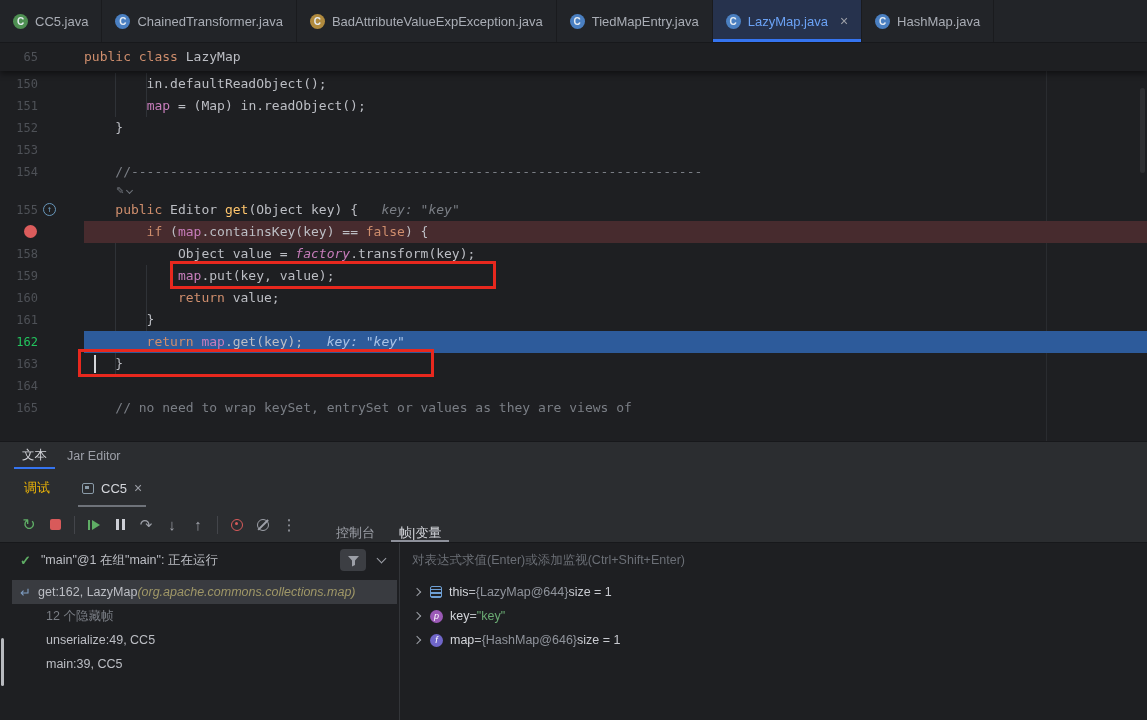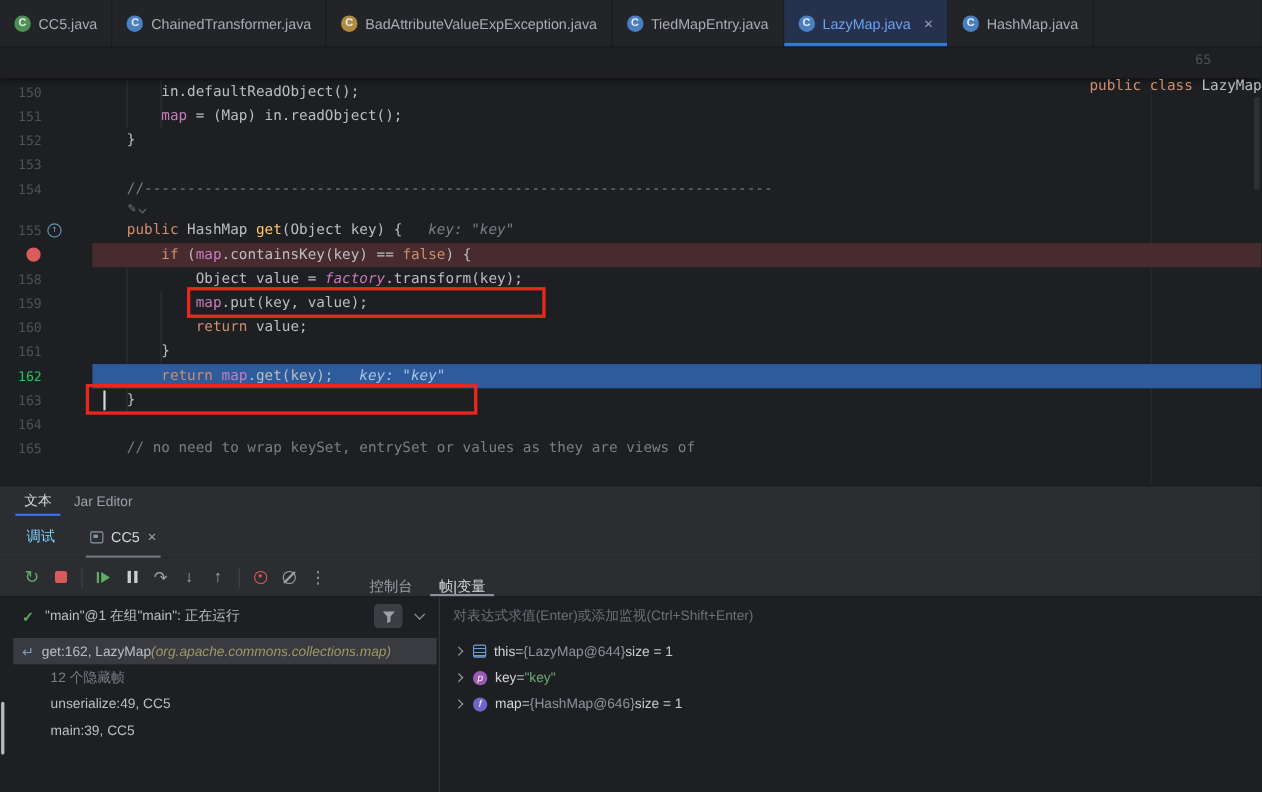--- a/index.html
+++ b/index.html
@@ -46,39 +46,39 @@
   .code { flex:1; white-space:pre; color:#bcbec4; }
   .hl-breakpoint .code { background:#472b2e; }
   .hl-execution .code { background:#2d5b9b; }
   .seg-kw  { color:#cf8e6d; } .seg-def { color:#bcbec4; }
   .seg-fld { color:#c77dbb; } .seg-fldi{ color:#c77dbb; font-style:italic; }
   .seg-com { color:#7a7e85; } .seg-mth { color:#ffc66d; }
   .seg-hint  { color:#7a7e85; font-style:italic; }
   .seg-hintx { color:#a9c3e6; font-style:italic; }
 
   .sticky { position:absolute; top:0; left:0; right:0; height:28px; background:#1e1f22; z-index:5;
-            display:flex; align-items:flex-end; font:13px/28px "DejaVu Sans Mono",monospace;
-            box-shadow:0 3px 6px rgba(0,0,0,.45);flex-direction:column; }
+            display:flex; align-items:center; font:13px/28px "DejaVu Sans Mono",monospace;
+            box-shadow:0 3px 6px rgba(0,0,0,.45); }
   .sticky .code { white-space:pre; }
 
   .annot { position:absolute; border:3px solid #e8281e; z-index:6; }
   .a1 { left:170px; top:218px; width:326px; height:28px; }
   .a2 { left:78px;  top:306px; width:356px; height:28px; }
   .caret { position:absolute; left:94px; top:312px; width:2px; height:18px; background:#d4d6da; z-index:7; }
   .scroll-thumb { position:absolute; right:2px; top:45px; width:5px; height:85px; background:rgba(255,255,255,.08); border-radius:3px; z-index:8; }
 
   
   .ft-strip { height:28px; background:#2b2d30; border-top:1px solid #17181b; display:flex; align-items:stretch; padding-left:12px; }
   .ft-tab { display:flex; align-items:center; padding:0 10px; font-size:12.5px; color:#9da0a8; position:relative; }
   .ft-tab.active { color:#d5d7dc; }
   .ft-tab.active::after { content:''; position:absolute; left:2px; right:2px; bottom:0; height:2px; background:#3574f0; }
 
   
   .dbg-header { height:38px; background:#2b2d30; display:flex; align-items:stretch; }
-  .dbg-title { display:flex; align-items:center; padding-left:24px; color:#7dd3fc; font-size:13px; }
+  .dbg-title { display:flex; align-items:center; padding-left:24px; color:#eab308; font-size:13px; }
   .sess-tab { display:flex; align-items:center; gap:7px; margin-left:24px; padding:0 8px; position:relative; color:#d5d7dc; font-size:13px; }
   .sess-tab::after { content:''; position:absolute; left:4px; right:4px; bottom:0; height:2px; background:#6f737a; }
   .dbg-tab-ic { width:12px; height:11px; border:1.5px solid #8a9ba8; border-radius:2px; position:relative; }
   .dbg-tab-ic::after { content:''; position:absolute; left:2px; top:2px; width:4px; height:3px; background:#8a9ba8; }
   .sess-close { color:#9da0a8; font-size:14px; line-height:1; }
 
   
   .dbg-toolbar { height:36px; background:#2b2d30; border-bottom:1px solid #17181b; display:flex; align-items:stretch; padding-left:16px; }
   .tb-ic { width:26px; display:flex; align-items:center; justify-content:center; color:#9da0a8; font-size:15px; }
   .tb-sep { width:1px; height:18px; background:#43454a; margin:9px 6px 0 6px; }
@@ -216,21 +216,21 @@
             <span class="iw-chev"></span>
           </span>
         </div>
         <div class="code-line">
           <div class="ln">
             <span class="num">155</span>
             <span class="gicon">
               <span class="ovr-icon">↑</span>
             </span>
           </div>
-          <div class="code"><span class="seg-kw">    public</span><span class="seg-def"> HashMap </span><span class="seg-mth">get</span><span class="seg-def">(Object key) { </span><span class="seg-hint">  key: "key"</span></div>
+          <div class="code"><span class="seg-kw">    public</span><span class="seg-def"> Editor </span><span class="seg-mth">get</span><span class="seg-def">(Object key) { </span><span class="seg-hint">  key: "key"</span></div>
         </div>
         <div class="code-line hl-breakpoint">
           <div class="ln">
             <span class="num"></span>
             <span class="bp-dot"></span>
             <span class="gicon"></span>
           </div>
           <div class="code"><span class="seg-kw">        if</span><span class="seg-def"> (</span><span class="seg-fld">map</span><span class="seg-def">.containsKey(key) == </span><span class="seg-kw">false</span><span class="seg-def">) {</span></div>
         </div>
         <div class="code-line">

